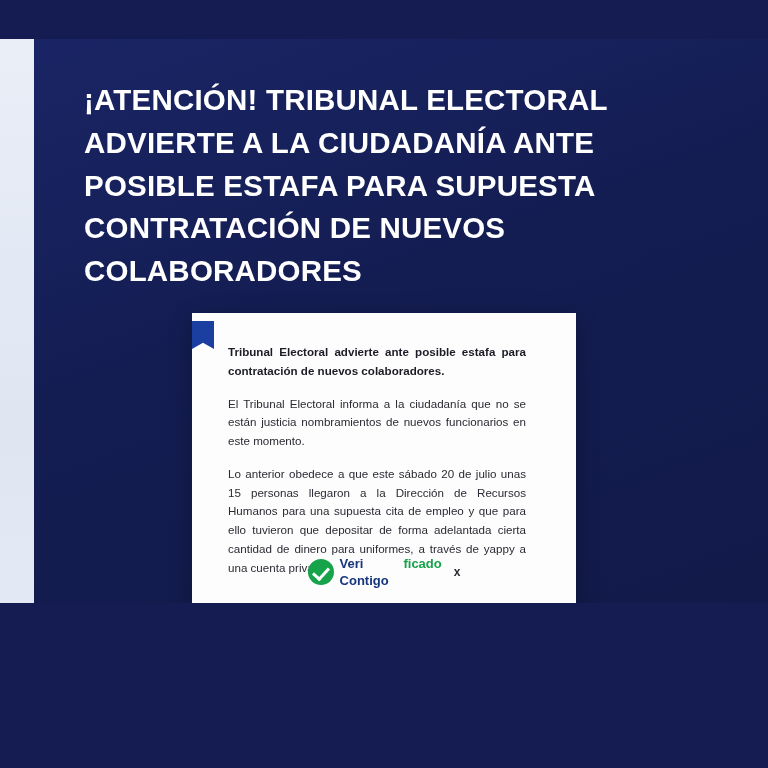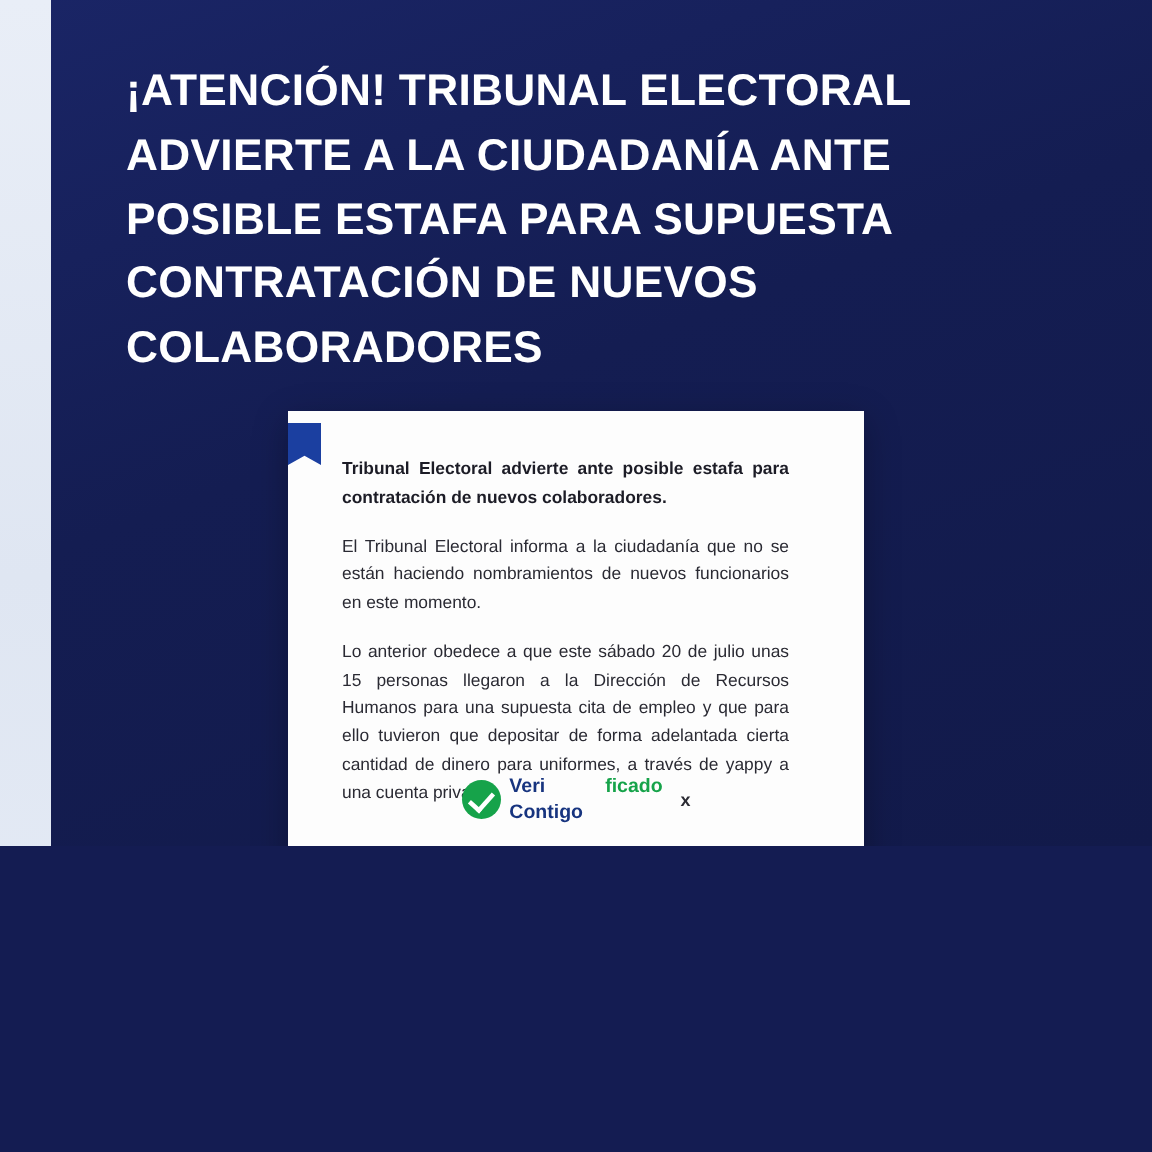--- a/index.html
+++ b/index.html
@@ -12,20 +12,21 @@
     font-family: "Liberation Sans", sans-serif;
     background: #141c52;
     overflow: hidden;
   }
   .poster {
     position: relative;
     width: 768px;
     height: 564px;
     background: linear-gradient(160deg, #1a2566 0%, #141d52 45%, #121a4a 100%);
     overflow: hidden;
+    margin-top: 39px;
   }
   
   .left-strip {
     position: absolute;
     left: 0; top: 0;
     width: 34px; height: 768px;
     background: linear-gradient(180deg, #e9eef7 0%, #dfe6f2 50%, #e6ecf6 100%);
   }
   .headline {
     position: absolute;
@@ -236,21 +237,21 @@
   <div class="headline">¡ATENCIÓN! TRIBUNAL ELECTORAL ADVIERTE A LA CIUDADANÍA ANTE POSIBLE ESTAFA PARA SUPUESTA CONTRATACIÓN DE NUEVOS COLABORADORES</div>
 
   <div class="doc-wrap">
     <div class="doc-bracket"></div>
     <div class="doc-card">
       <div class="doc-tab"></div>
 
 
       <div class="doc-body">
         <p class="lead">Tribunal Electoral advierte ante posible estafa para contratación de nuevos colaboradores.</p>
-        <p>El Tribunal Electoral informa a la ciudadanía que no se están haciendo nombramientos de nuevos funcionarios en este momento.</p>
+        <p>El Tribunal Electoral informa a la ciudadanía que no se están justicia nombramientos de nuevos funcionarios en este momento.</p>
         <p>Lo anterior obedece a que este sábado 20 de julio unas 15 personas llegaron a la Dirección de Recursos Humanos para una supuesta cita de empleo y que para ello tuvieron que depositar de forma adelantada cierta cantidad de dinero para uniformes, a través de yappy a una cuenta privada.</p>
       </div>
 
       <div class="doc-date">Domingo 21 de julio de 2024</div>
     </div>
   </div>
 
   <div class="footer">
     <div class="footer-inner">
 

